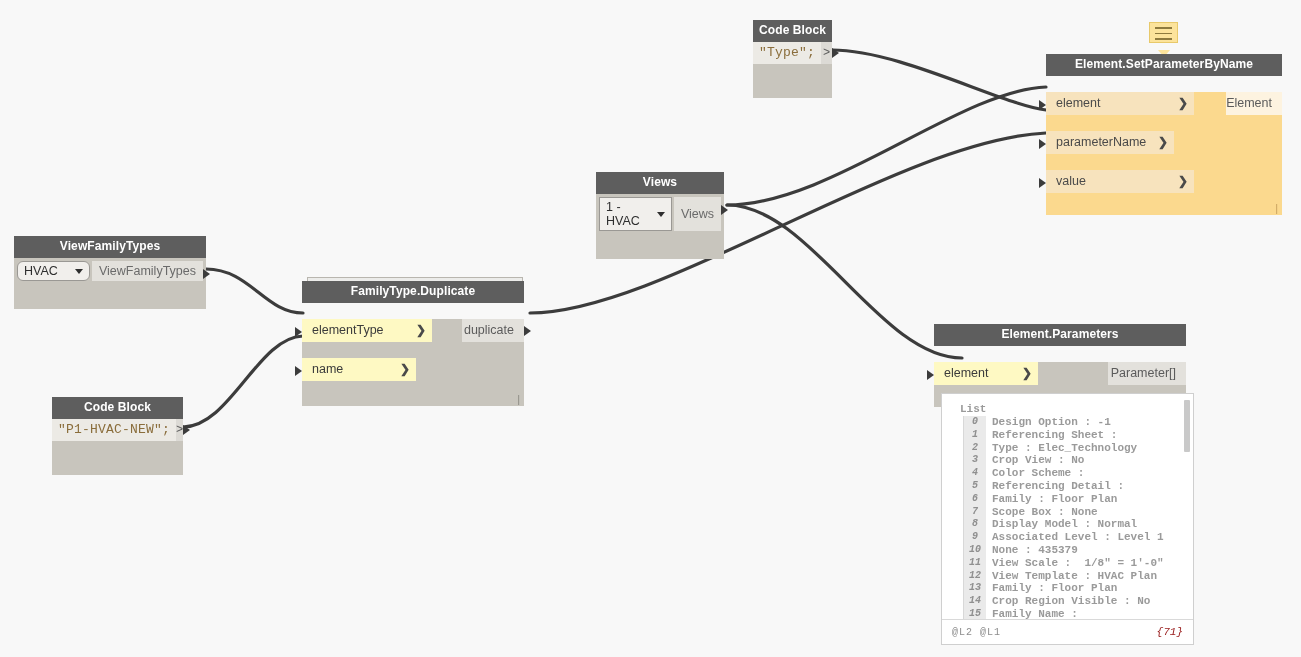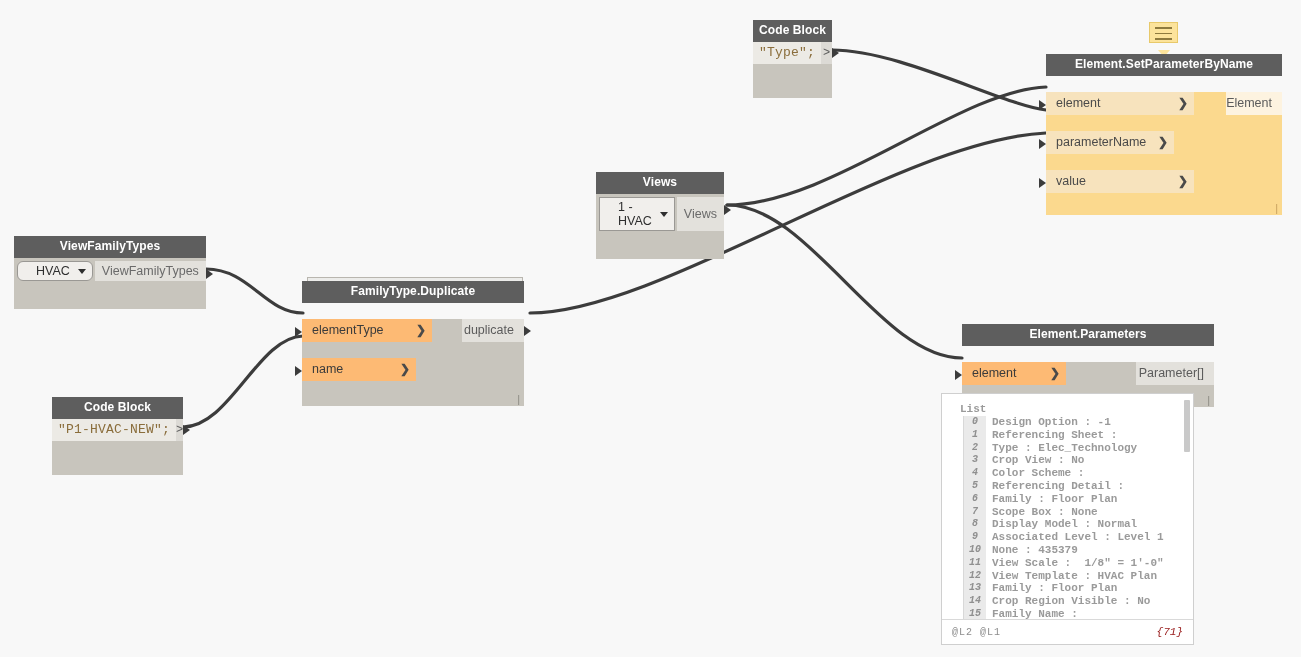--- a/index.html
+++ b/index.html
@@ -15,21 +15,21 @@
   .node{position:absolute;box-sizing:border-box;}
   .node .hdr{
     background:#5e5e5e;color:#ffffff;font-size:12px;font-weight:bold;
     text-align:center;padding:4px 6px 5px;line-height:13px;
     letter-spacing:.1px;
   }
   .node .body{background:#c8c5bd;position:relative;}
   .node.warn .body{background:#fbd98e;}
   .node .rowline{display:flex;align-items:stretch;margin-top:16px;}
   .port-in{
-    background:#fdba74;color:#3b3b3b;font-size:12.5px;
+    background:#fef9c3;color:#3b3b3b;font-size:12.5px;
     padding:4px 6px 5px 10px;display:flex;align-items:center;
     justify-content:space-between;box-sizing:border-box;
   }
   .node.warn .port-in{background:#f7e3bd;color:#4a4a4a;}
   .port-in .chev{color:#4a4a4a;font-weight:bold;font-size:12px;margin-left:6px;}
   .port-out{
     background:#e3e1dc;color:#5b5b5b;font-size:12.5px;
     padding:4px 10px 5px 8px;text-align:right;box-sizing:border-box;
     display:flex;align-items:center;justify-content:flex-end;
   }
@@ -63,21 +63,21 @@
   .cb .outport{
     background:#dcdad5;color:#5b5b5b;font-family:"Liberation Mono",monospace;
     font-size:12px;width:20px;display:flex;align-items:center;justify-content:center;
   }
   .cb .pad{height:34px;}
 
   
   .dd-row{display:flex;align-items:stretch;padding:3px 3px 0 3px;}
   .dd{
     background:#f1efec;border:1px solid #9a9894;box-sizing:border-box;
-    font-size:12.5px;color:#2e2e2e;padding:2px 4px 2px 18px;
+    font-size:12.5px;color:#2e2e2e;padding:2px 4px 2px 6px;
     display:flex;align-items:center;justify-content:space-between;
   }
   .dd .arrow{
     width:0;height:0;border-left:4px solid transparent;border-right:4px solid transparent;
     border-top:5px solid #2e2e2e;margin-left:8px;margin-right:2px;
   }
   .dd-out{
     background:#e3e1dc;color:#6a6a6a;font-size:12.5px;
     display:flex;align-items:center;justify-content:center;padding:0 7px;
     margin-left:2px;
@@ -290,21 +290,21 @@
           </div>
           <span class="nub left" style="top:8px;"></span>
         </div>
       </div>
       <div style="height:25px;position:relative;">
         <span class="resize">|</span>
       </div>
     </div>
   </div>
 
-  <div class="node" style="left:962px;top:324px;width:252px;">
+  <div class="node" style="left:934px;top:324px;width:252px;">
     <div class="hdr">Element.Parameters</div>
     <div class="body">
       <div class="rowline">
         <div style="width:104px;position:relative;">
           <div class="port-in">
             <span>element</span>
             <span class="chev">❯</span>
           </div>
           <span class="nub left" style="top:8px;"></span>
         </div>

